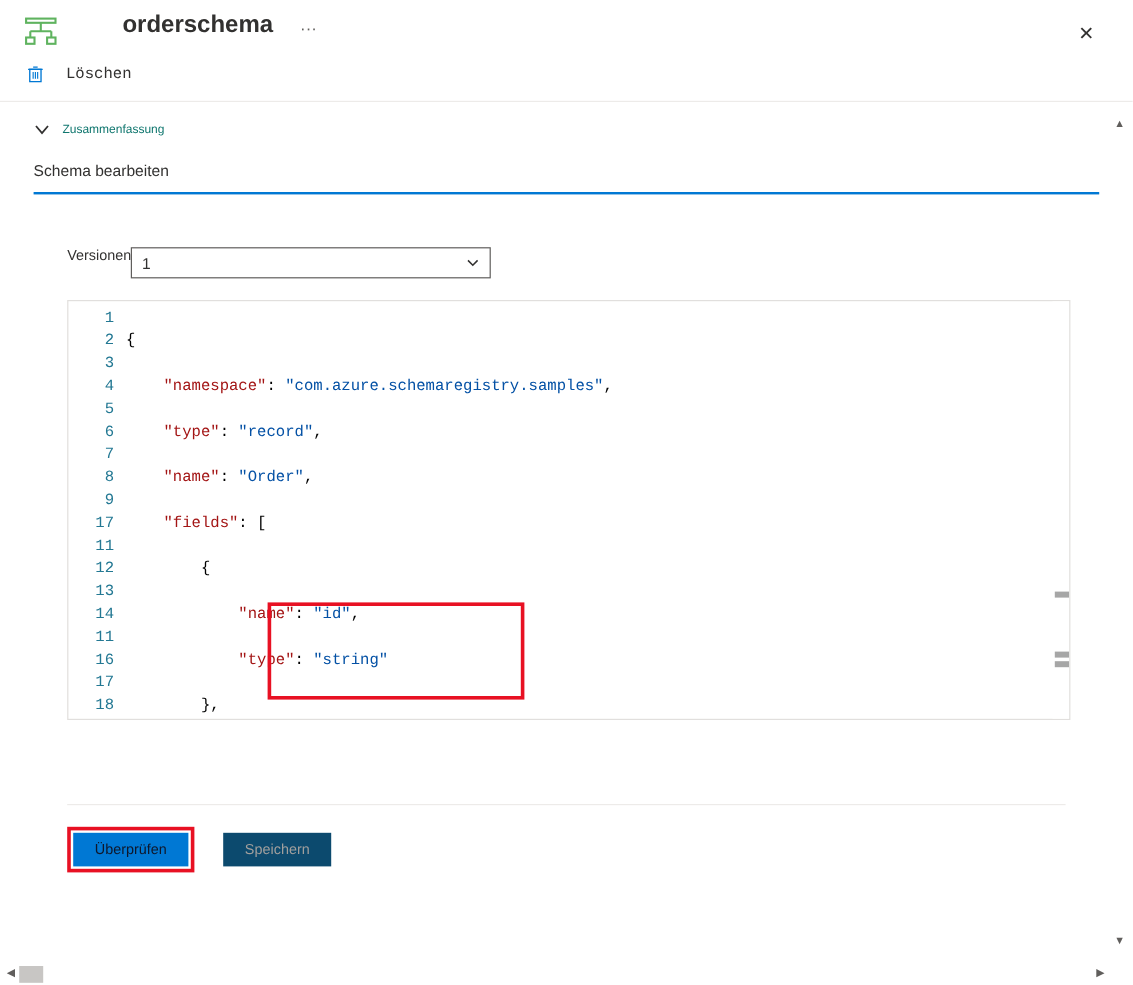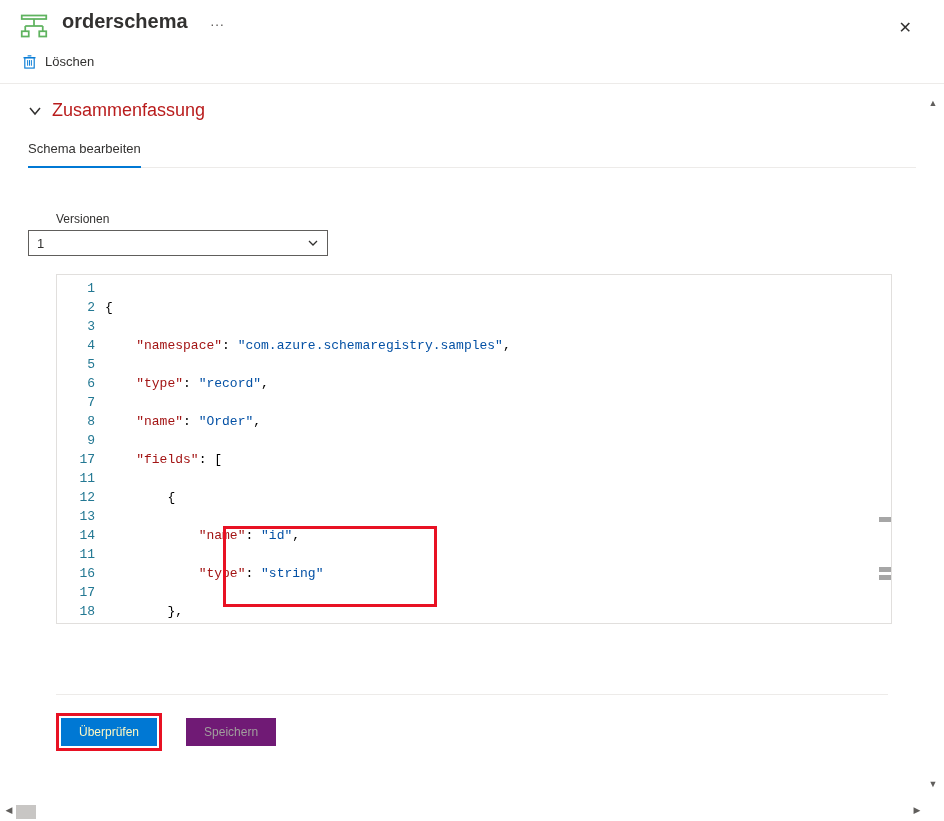--- a/index.html
+++ b/index.html
@@ -1,60 +1,60 @@
 <!DOCTYPE html>
 <html><head>
 <meta charset="utf-8">
 <style>
   * { box-sizing: border-box; margin: 0; padding: 0; }
   html, body { width: 944px; height: 821px; font-family: "Segoe UI", Arial, sans-serif; background: #fff; color: #323130; overflow: hidden; }
   .panel { position: relative; width: 944px; height: 821px; }
   .header { display: flex; align-items: flex-start; padding: 10px 20px 8px 20px; }
   .schema-icon { width: 28px; height: 28px; margin-right: 14px; margin-top: 2px; flex-shrink: 0; }
-  .header-titles { flex: 1; }
+  .header-titles { flex: 1; margin-left: 40px; }
   .title { font-size: 20px; font-weight: 600; color: #323130; display: inline-block; }
   .more-dots { display: inline-block; margin-left: 18px; color: #605e5c; font-size: 14px; vertical-align: middle; cursor: pointer; }
   .subtitle { font-size: 12px; color: #605e5c; margin-top: 2px; }
   .close-x { position: absolute; right: 28px; top: 14px; font-size: 16px; color: #323130; cursor: pointer; padding: 4px; }
   .toolbar { padding: 6px 22px 10px 22px; border-bottom: 1px solid #edebe9; }
-  .toolbar-item { display: inline-flex; align-items: center; gap: 8px; font-size: 13px; color: #323130; cursor: pointer; }
+  .toolbar-item { display: inline-flex; align-items: center; gap: 18px; font-size: 13px; color: #323130; cursor: pointer; font-family: Liberation Mono, monospace; }
   .trash-icon { width: 15px; height: 15px; }
   .content { padding: 0 28px 0 28px; height: 690px; overflow: auto; }
   .summary-row { display: flex; align-items: center; gap: 10px; padding: 16px 0 14px 0; cursor: pointer; }
   .chev { width: 14px; height: 14px; }
-  .summary-label { font-size: 18px; color: #b91c1c; }
-  .tabs { display: flex; gap: 18px; border-bottom: 1px solid #edebe9; margin-bottom: 24px; }
+  .summary-label { font-size: 10px; color: #0f766e; }
+  .tabs { display: flex; gap: 18px; border-bottom: 1px solid #edebe9; margin-bottom: 24px; flex-direction: column; }
   .tab { font-size: 13px; color: #323130; padding: 6px 0 10px 0; cursor: pointer; }
   .tab.active { border-bottom: 2px solid #0078d4; margin-bottom: -1px; }
   .section-label { font-size: 12px; color: #323130; padding-left: 28px; margin-bottom: 4px; }
   .version-select { margin-left: 0; width: 300px; height: 26px; border: 1px solid #605e5c; display: flex; align-items: center; justify-content: space-between; padding: 0 8px; font-size: 13px; cursor: pointer; background: #fff; }
   .version-wrap { padding-left: 0; margin-bottom: 18px; }
   .editor { border: 1px solid #e1dfdd; margin-left: 28px; width: 836px; height: 350px; position: relative; font-family: Consolas, "Courier New", monospace; font-size: 13px; overflow: hidden; }
   .gutter { position: absolute; left: 0; top: 0; bottom: 0; width: 48px; text-align: right; padding-right: 10px; padding-top: 4px; line-height: 19px; color: #237893; }
   .code { position: absolute; left: 48px; right: 0; top: 0; bottom: 0; padding-top: 4px; line-height: 19px; white-space: pre; }
   .line { height: 19px; }
   .k { color: #a31515; } 
   .s { color: #0451a5; } 
   .p { color: #000; }    
   .red-box1 { position: absolute; border: 3px solid #e81123; left: 166px; top: 251px; width: 214px; height: 81px; pointer-events: none; }
   .minimap { position: absolute; right: 0; top: 0; bottom: 0; width: 14px; background: #fff; }
   .minimap .mark { position: absolute; right: 0; width: 12px; height: 5px; background: #a6a6a6; }
   .footer-sep { border-top: 1px solid #edebe9; margin: 70px 28px 0 28px; }
   .footer { padding: 18px 28px; display: flex; gap: 24px; align-items: center; }
   .btn { height: 28px; padding: 0 18px; font-size: 12px; border: none; cursor: pointer; display: inline-flex; align-items: center; justify-content: center; }
-  .btn-primary { background: #0078d4; color: #fef9c3; }
-  .btn-secondary { background: #701a75; color: #a19f9d; }
+  .btn-primary { background: #0078d4; color: #0f172a; }
+  .btn-secondary { background: #0c4a6e; color: #a19f9d; }
   .btn-outline-red { border: 3px solid #e81123; padding: 2px; display: inline-block; }
   .vscroll { position: absolute; right: 2px; top: 96px; bottom: 30px; width: 16px; }
   .vscroll .arrow { width: 14px; height: 14px; color: #605e5c; font-size: 9px; text-align: center; line-height: 14px; cursor: pointer; }
   .hscroll { position: absolute; left: 2px; right: 20px; bottom: 2px; height: 16px; display: flex; justify-content: space-between; }
   .hscroll .arrow { width: 14px; height: 14px; color: #605e5c; font-size: 9px; text-align: center; line-height: 14px; cursor: pointer; }
   .hscroll-thumb { position:absolute; left:16px; height:14px; width:20px; background:#c8c6c4; bottom:2px;}
   .version-outer { padding-left: 0px;}
-  .select-wrap { display:flex; align-items:flex-start; flex-direction:column; padding-left:0;margin-top:44px;}
+  .select-wrap { display:flex; align-items:flex-start; padding-left:0;margin-top:44px;}
 </style>
 </head>
 <body>
 
 <div class="panel">
 
   <div class="header">
     <svg class="schema-icon" viewBox="0 0 32 32">
       <rect x="2" y="4" width="28" height="4" fill="none" stroke="#5fb35f" stroke-width="2"></rect>
       <line x1="16" y1="8" x2="16" y2="16" stroke="#5fb35f" stroke-width="2"></line>

